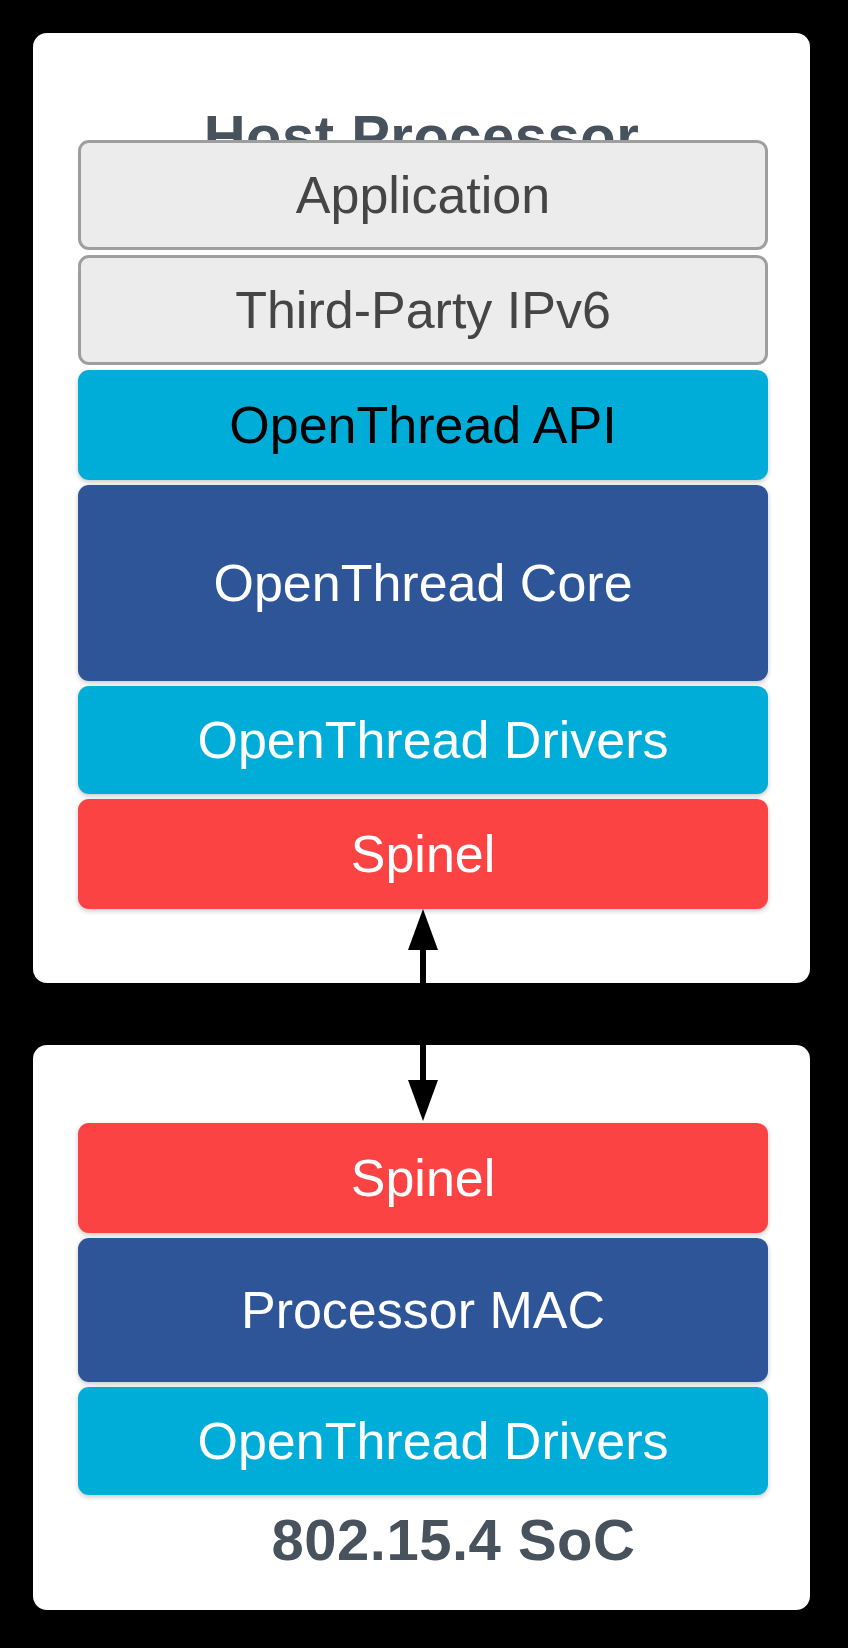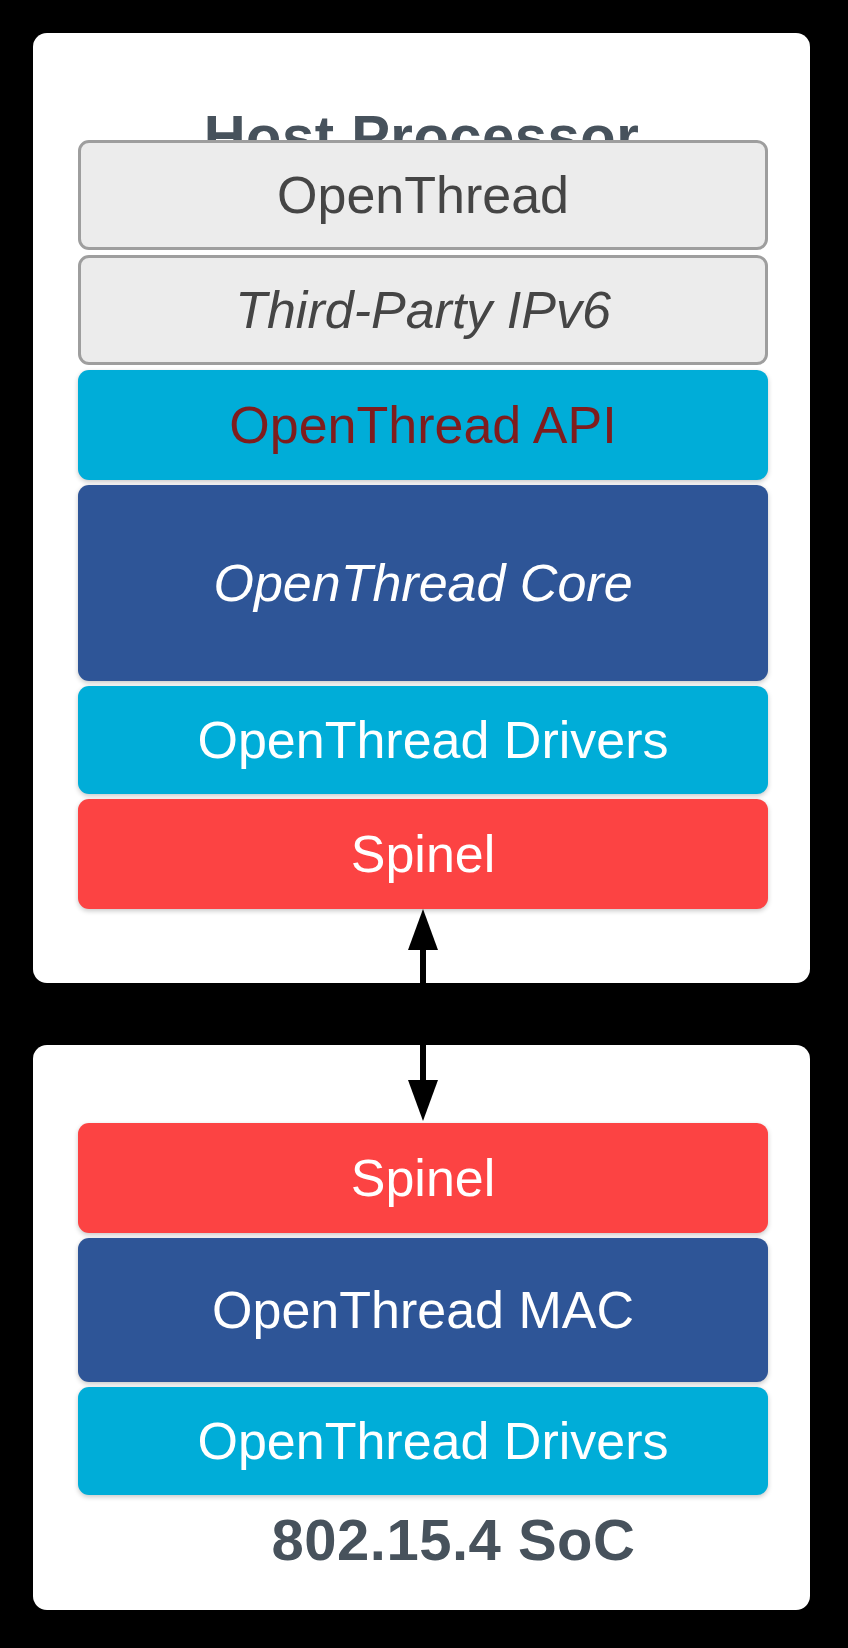--- a/index.html
+++ b/index.html
@@ -80,40 +80,40 @@
 </style>
 </head>
 <body style="background: rgb(0, 0, 0);">
 
 <div>
 
   <div class="panel" id="host-panel">
     <div class="panel-title" id="host-title" style="color: rgb(71, 82, 92);">Host Processor</div>
 
     <div class="stack" id="host-stack">
-      <div class="layer gray h-std" style="background-color: rgb(236, 236, 236); border-color: rgb(158, 158, 158); color: rgb(69, 69, 69);">OpenThread</div>
-      <div class="layer gray h-std" style="background-color: rgb(236, 236, 236); border-color: rgb(158, 158, 158); color: rgb(69, 69, 69); font-style: italic;">Third-Party IPv6</div>
-      <div class="layer h-std" style="background-color: rgb(0, 173, 216); color: #7f1d1d;">OpenThread API</div>
-      <div class="layer h-core" style="background-color: rgb(46, 85, 151); color: rgb(255, 255, 255); font-style: italic;">OpenThread Core</div>
+      <div class="layer gray h-std" style="background-color: rgb(236, 236, 236); border-color: rgb(158, 158, 158); color: rgb(69, 69, 69);">Application</div>
+      <div class="layer gray h-std" style="background-color: rgb(236, 236, 236); border-color: rgb(158, 158, 158); color: rgb(69, 69, 69);">Third-Party IPv6</div>
+      <div class="layer h-std" style="background-color: rgb(0, 173, 216); color: #000000;">OpenThread API</div>
+      <div class="layer h-core" style="background-color: rgb(46, 85, 151); color: rgb(255, 255, 255);">OpenThread Core</div>
       <div class="layer h-drv" style="background-color: rgb(0, 173, 216); color: rgb(255, 255, 255);">OpenThread Drivers</div>
       <div class="layer h-std" style="background-color: rgb(252, 67, 67); color: rgb(255, 255, 255);">Spinel</div>
     </div>
   </div>
 
   <div id="connector">
     <svg width="40" height="216" viewBox="0 0 40 216" xmlns="http://www.w3.org/2000/svg">
       <rect class="arrow-shape" x="17" y="34" width="6" height="148"></rect>
       <polygon class="arrow-shape" points="20,2 5,43 35,43"></polygon>
       <polygon class="arrow-shape" points="20,214 5,173 35,173"></polygon>
     </svg>
   </div>
 
   <div class="panel" id="soc-panel">
     <div class="stack" id="soc-stack">
       <div class="layer h-std" style="background-color: rgb(252, 67, 67); color: rgb(255, 255, 255);">Spinel</div>
-      <div class="layer h-mac" style="background-color: rgb(46, 85, 151); color: rgb(255, 255, 255);">OpenThread MAC</div>
+      <div class="layer h-mac" style="background-color: rgb(46, 85, 151); color: rgb(255, 255, 255);">Processor MAC</div>
       <div class="layer h-drv" style="background-color: rgb(0, 173, 216); color: rgb(255, 255, 255);">OpenThread Drivers</div>
     </div>
 
     <div class="panel-title" id="soc-title" style="color: rgb(71, 82, 92); margin-left: 32px;">802.15.4 SoC</div>
   </div>
 
 </div>
 
 </body></html>

